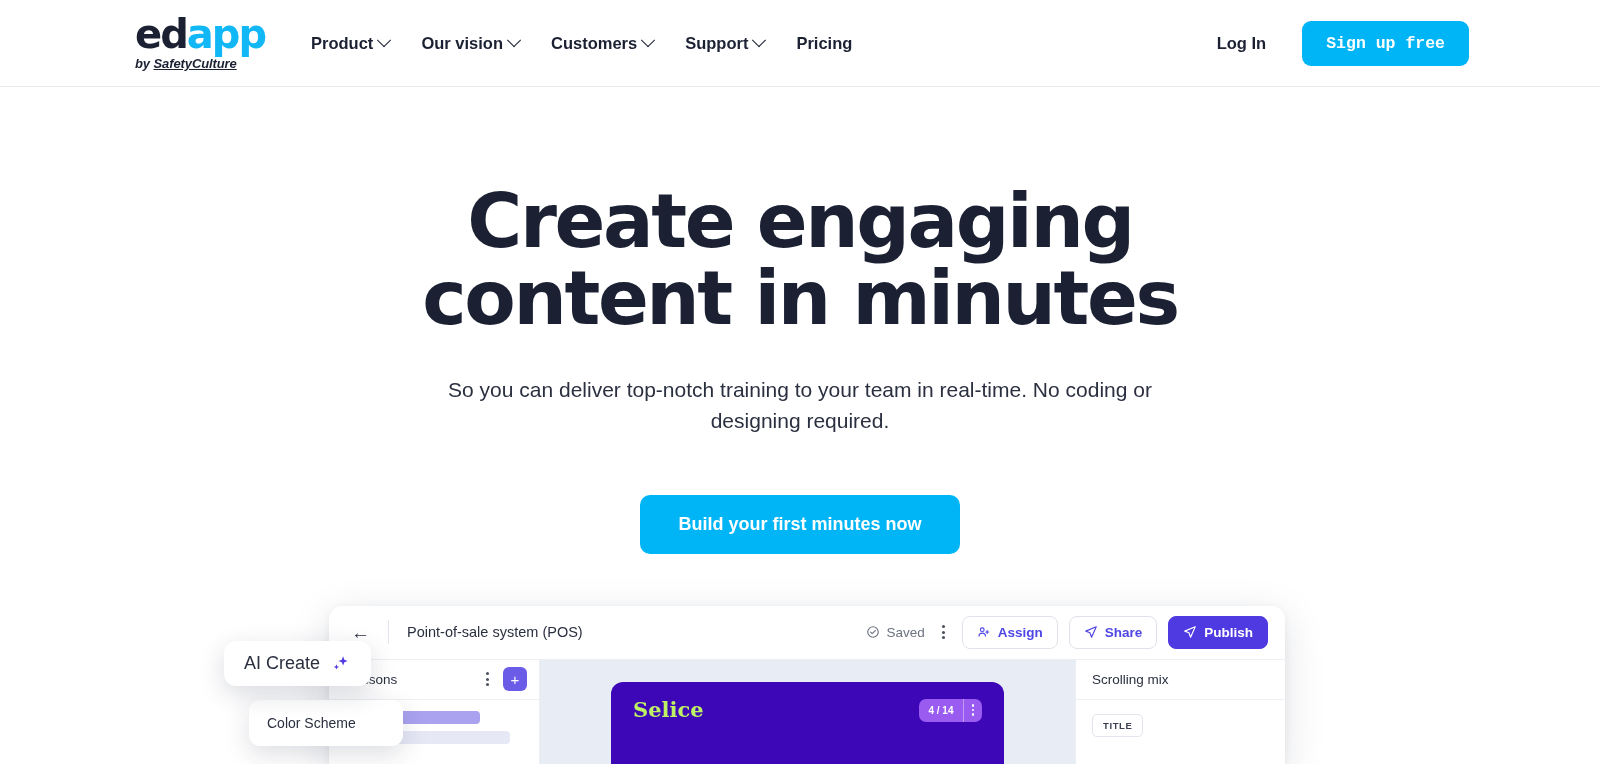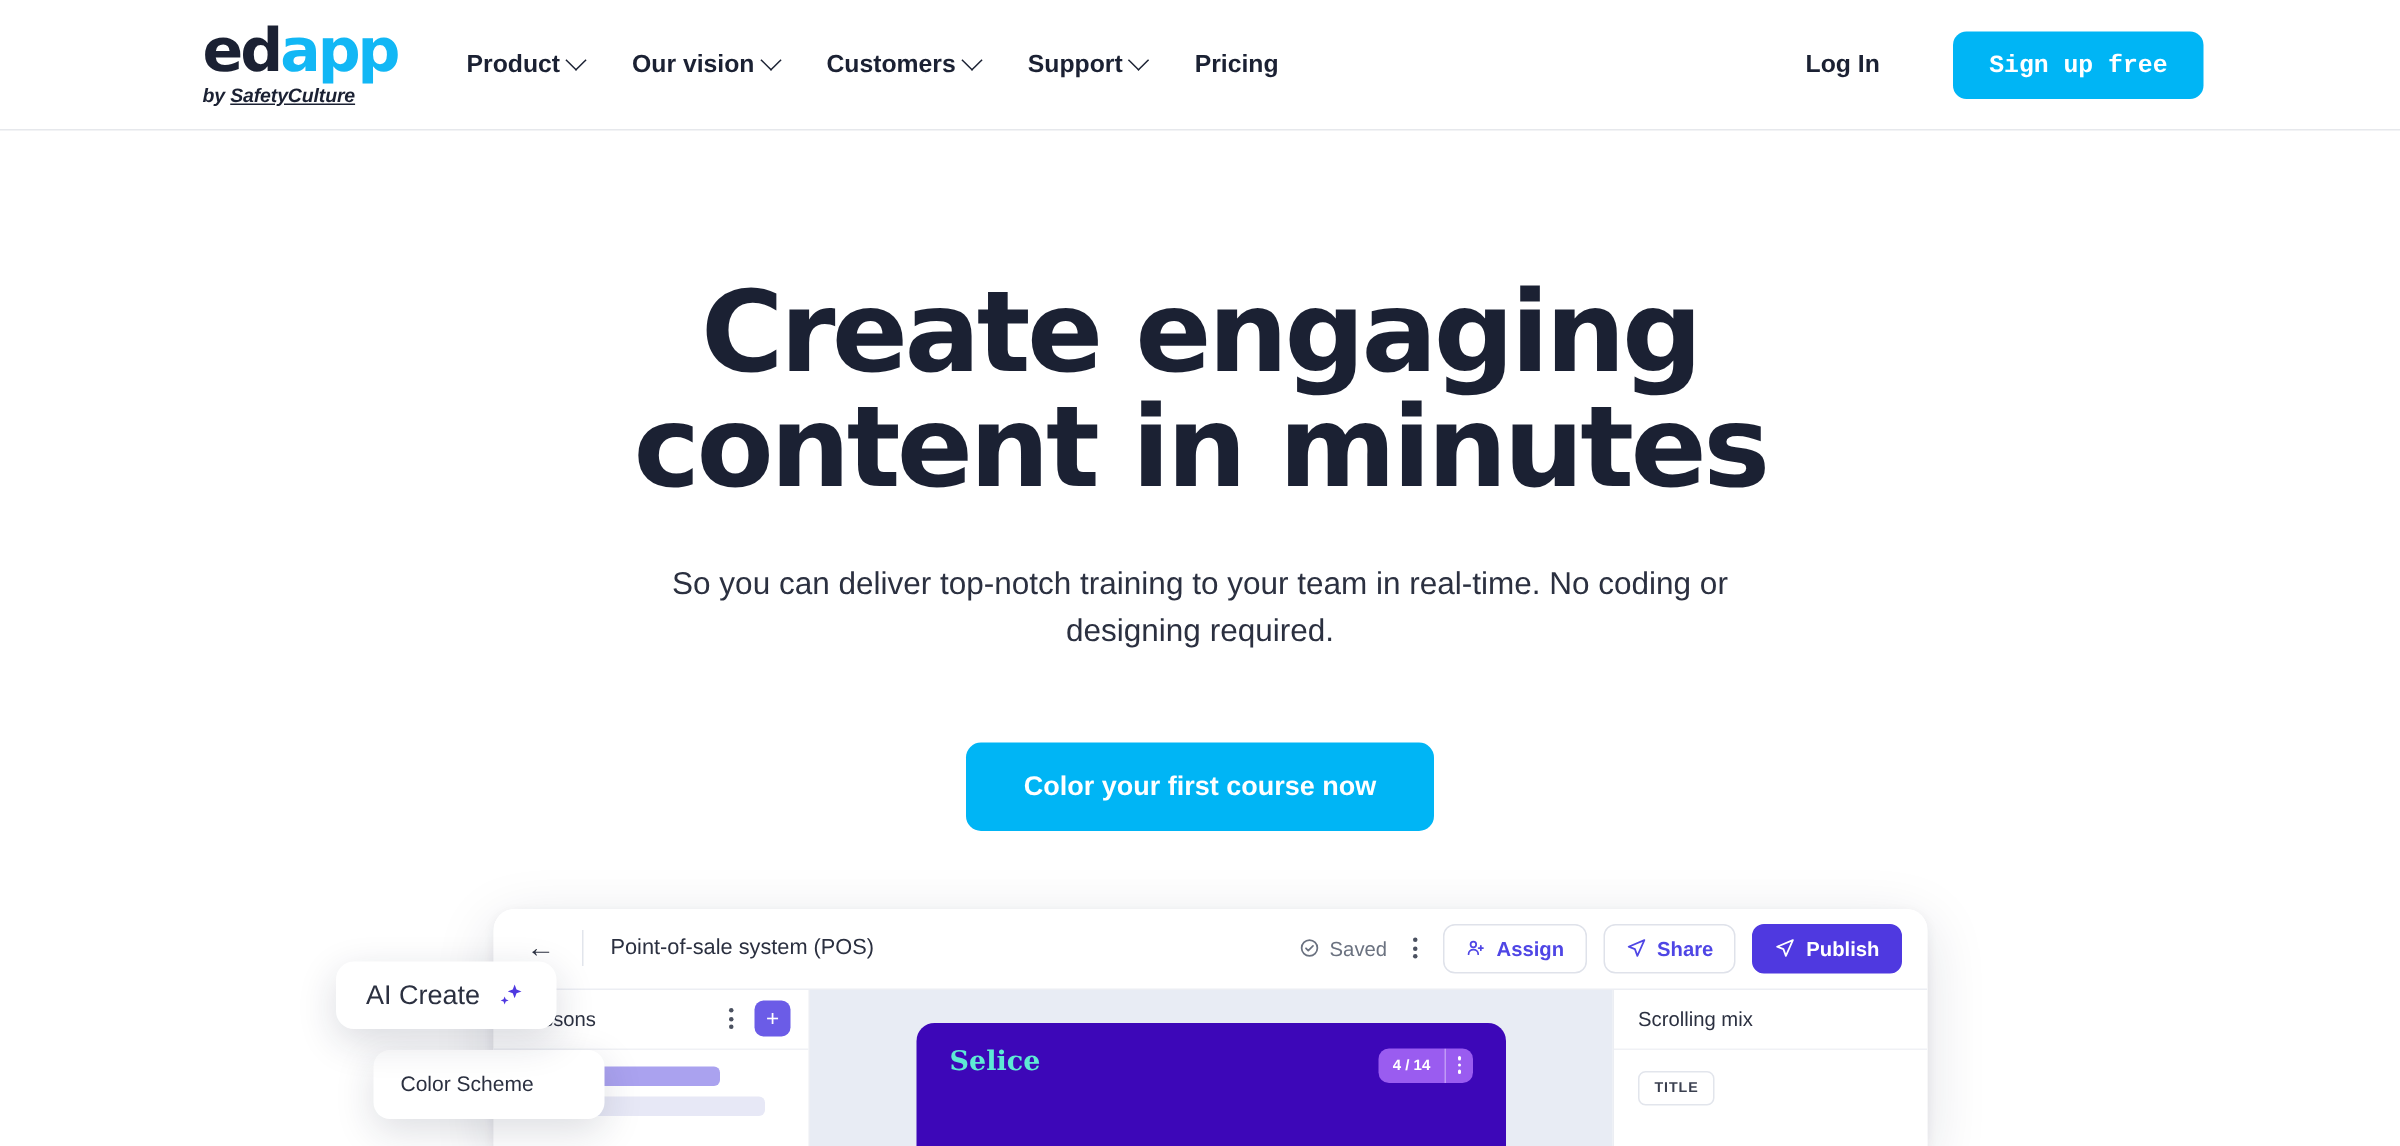--- a/index.html
+++ b/index.html
@@ -71,21 +71,21 @@
     border-right: 1.8px solid #1b2133;
     border-bottom: 1.8px solid #1b2133;
     transform: rotate(45deg) translate(-2px,-2px);
   }
 
   .header-right {
     margin-left: auto;
     margin-right: 131px;
     display: flex;
     align-items: center;
-    gap: 49px;
+    gap: 36px;
   }
   .login-link {
     font-size: 16.5px;
     font-weight: 700;
     color: #1b2133;
     cursor: pointer;
     white-space: nowrap;
   }
   .signup-btn {
     background: #00b5f5;
@@ -275,22 +275,22 @@
     width: 393px;
     border-radius: 12px 12px 0 0;
     background: #3d07b8;
     padding: 17px 22px 0 22px;
     display: flex;
     align-items: flex-start;
   }
   .slide-title {
     font-family: "DejaVu Serif", serif;
     font-weight: 700;
-    font-size: 18px;
-    color: #5eead4;
+    font-size: 21px;
+    color: #bef264;
     line-height: 1;
   }
   .slide-pager {
     margin-left: auto;
     display: flex;
     align-items: stretch;
     background: #9a5cf0;
     border-radius: 7px;
     overflow: hidden;
   }
@@ -408,21 +408,21 @@
     <button class="signup-btn">Sign up free</button>
   </div>
 </header>
 
 <section class="hero">
   <h1 class="hero-title">
     <span>Create engaging</span><br>
     <span>content in minutes</span>
   </h1>
   <p class="hero-sub">So you can deliver top-notch training to your team in real-time. No coding or designing required.</p>
-  <button class="hero-cta">Color your first course now</button>
+  <button class="hero-cta">Build your first minutes now</button>
 </section>
 
 <section class="mock-area">
 
   <div class="mock-window">
 
     <div class="mock-topbar">
       <span class="back-arrow">←</span>
       <span class="topbar-div"></span>
       <span class="mock-title">Point-of-sale system (POS)</span>

